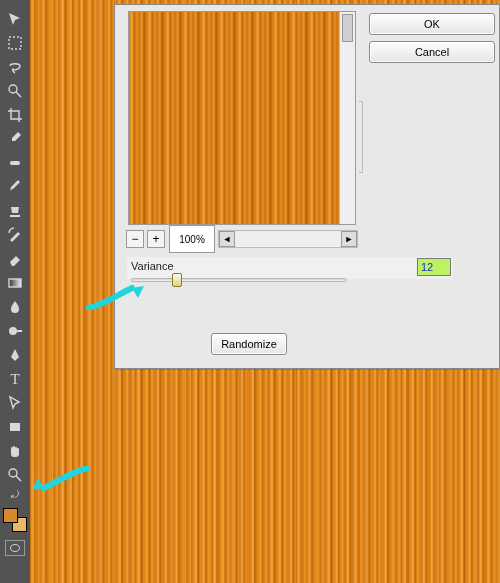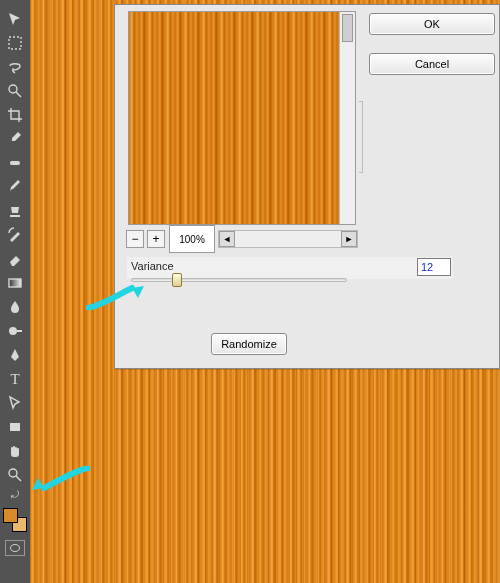--- a/index.html
+++ b/index.html
@@ -109,42 +109,42 @@
     width:46px;height:28px;background:#fff;border:1px solid #999;
     display:flex;align-items:center;justify-content:center;font-size:10px;
   }
   .zb-scroll{
     flex:1;height:18px;background:#eee;border:1px solid #bbb;position:relative;margin-left:3px;
   }
   .zb-scroll .ar{position:absolute;top:0;width:16px;height:16px;background:#ddd;border:1px solid #999;display:flex;align-items:center;justify-content:center;font-size:9px;}
   .zb-scroll .ar.l{left:0;} .zb-scroll .ar.r{right:0;}
   .rightcol{
     position:absolute; right:4px; top:8px; width:126px;
-    display:flex; flex-direction:column; gap:18px;
+    display:flex; flex-direction:column; gap:6px;
   }
   .btn{
     height:22px; background:linear-gradient(#fdfdfd,#e6e6e6);
     border:1px solid #8a8a8a; border-radius:3px;
     display:flex;align-items:center;justify-content:center;
     font-size:11px; cursor:pointer; box-shadow: 0 0 0 1px #fff inset;
   }
   .panel-ridge{
     position:absolute; left:244px; top:96px; width:4px; height:72px;
     border-right:1px solid #bcbcbc; border-top:1px solid #bcbcbc; border-bottom:1px solid #bcbcbc;
   }
   
   .param{
     position:absolute; left:16px; width:216px;
   }
   .param.variance{ top:255px; }
   .param.strength{ top:296px; }
   .param .lbl{ font-size:11px; color:#222; }
   .param .val{
     position:absolute; right:-104px; top:-2px;
-    width:34px;height:18px;background:#ffffff;border:1px solid #7a7a7a;
+    width:34px;height:18px;background:#bef264;border:1px solid #7a7a7a;
     font-size:11px; padding:1px 3px; text-align:left; color:#1030c0;
   }
   .param.strength .val{ background:#3a57d8; color:#fff; border-color:#2a3fa0;}
   .track{
     margin-top:6px; height:4px; position:relative;
     background:linear-gradient(#d5d5d5,#f3f3f3);
     border:1px solid #b8b8b8; border-radius:2px;
   }
   .thumb{
     position:absolute; top:-6px; width:10px; height:14px;

